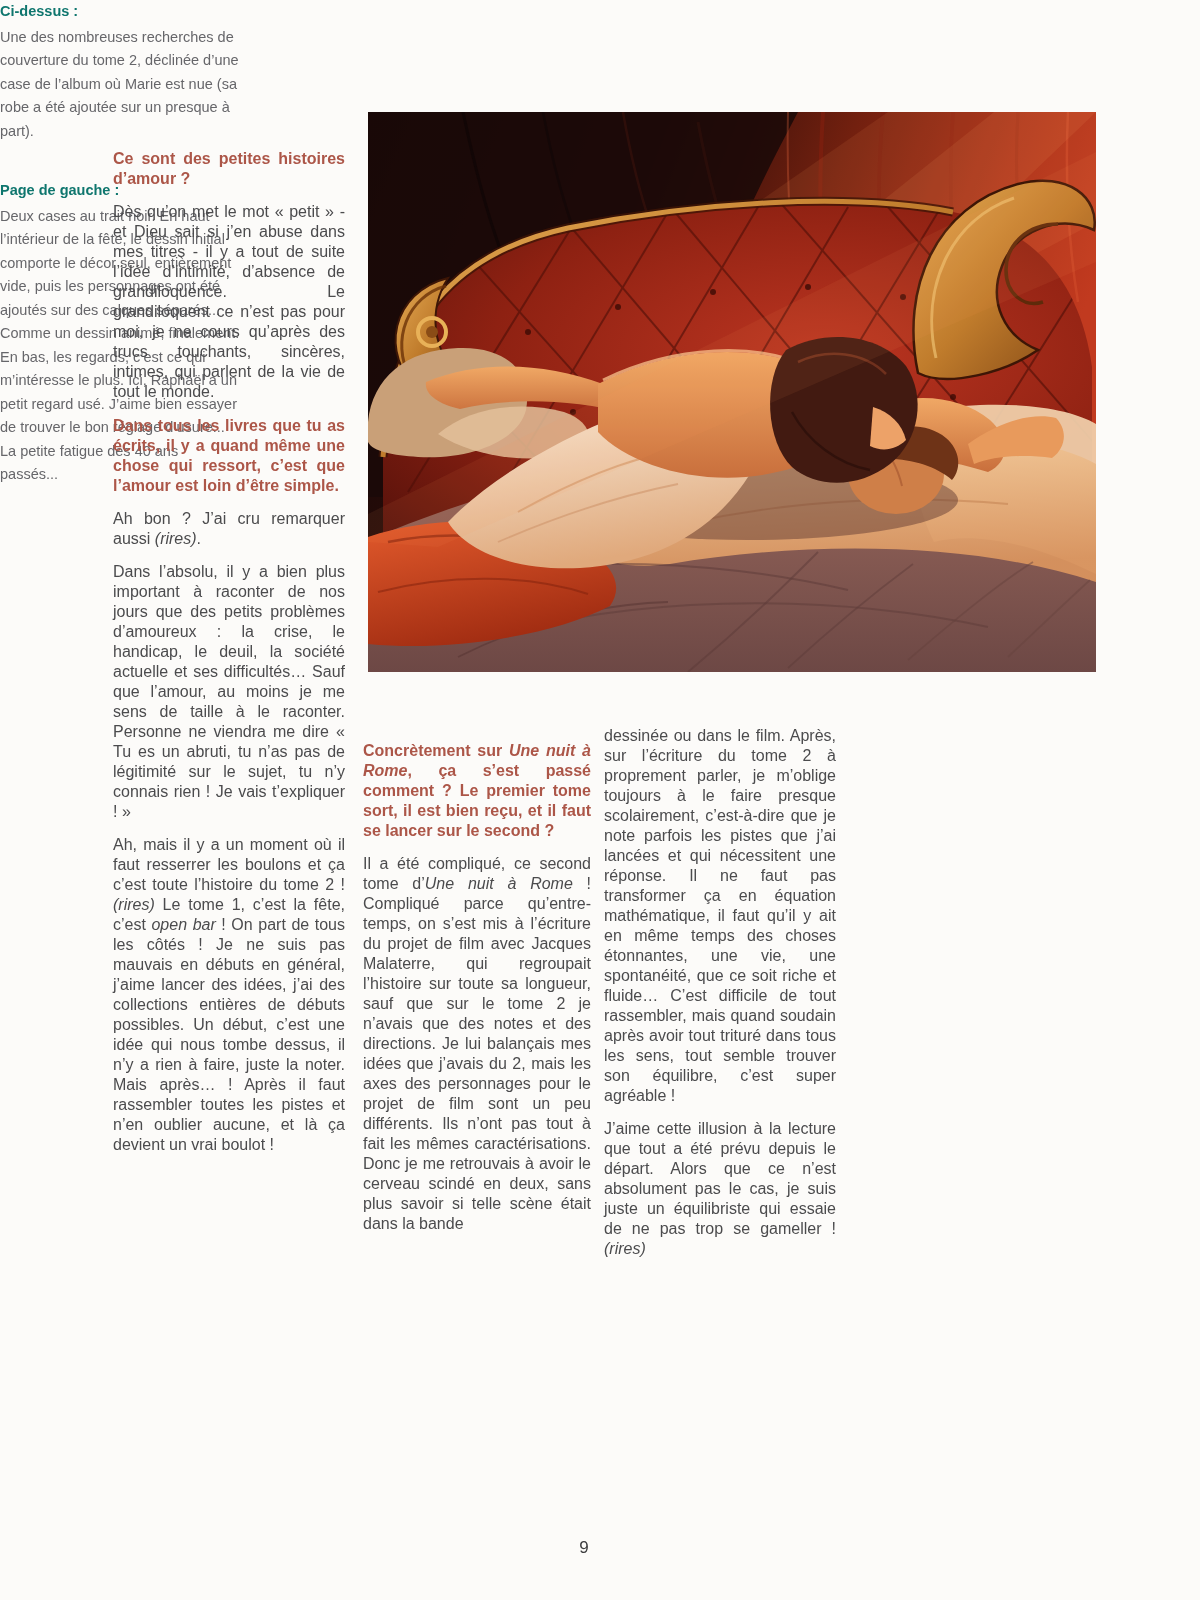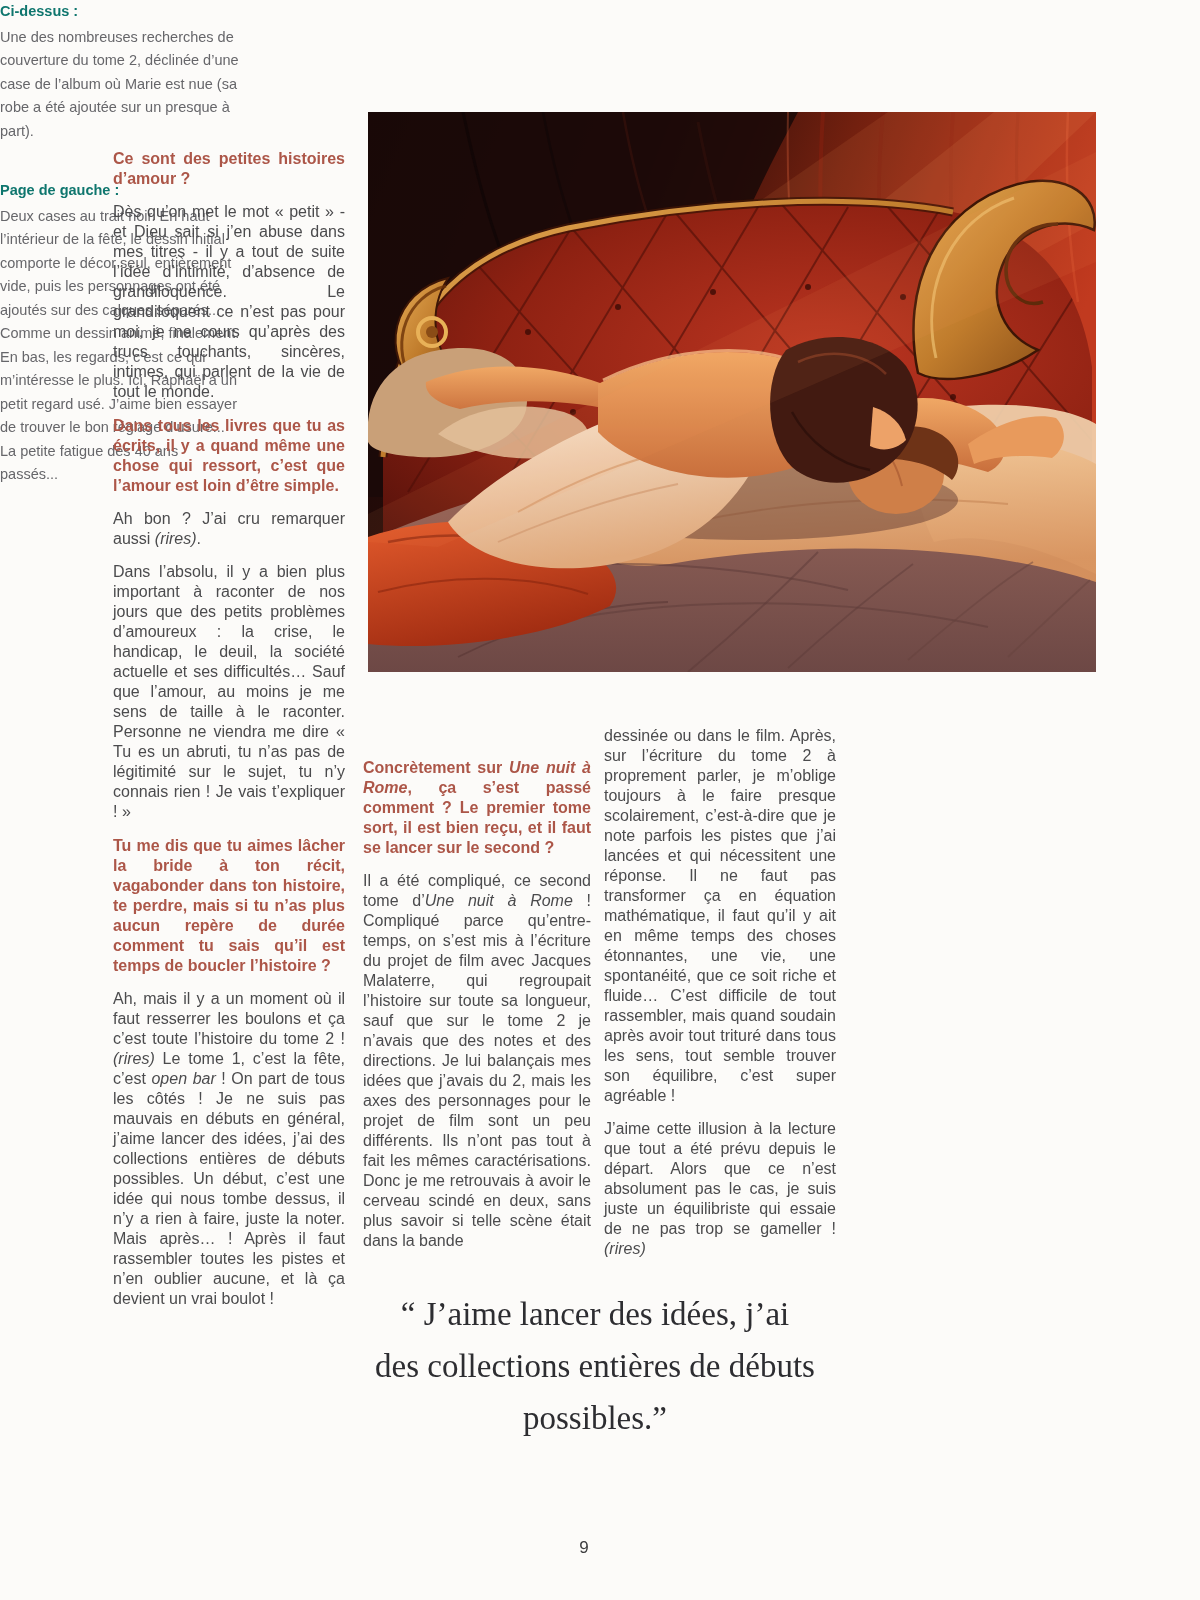--- a/index.html
+++ b/index.html
@@ -7,21 +7,21 @@
     position:relative;width:1200px;height:1600px;margin:0 auto;
     background:#fcfbf9;overflow:hidden;
     font-family:"Liberation Sans",sans-serif;
   }
   .col{position:absolute;text-align:justify;color:#4b4b4d;font-size:16px;line-height:20px;margin-top:44px;}
   .col p{margin:0 0 13px 0;}
   .col p.question{color:#ac5648;font-weight:bold;margin:14px 0 13px 0;}
   .col p.question:first-child{margin-top:0;}
   .col p em{font-style:italic;}
   .col-left{left:113px;top:105px;width:232px;}
-  .col-mid1{left:363px;top:714px;width:228px;}
+  .col-mid1{left:363px;top:697px;width:228px;}
   .col-mid2{left:604px;top:682px;width:232px;}
   .col-captions{
     left:848px;top:686px;width:240px;
     text-align:left;color:#66666a;font-size:14.5px;line-height:23.5px;
   }
   .col-captions p{margin:0 0 14px 0;}
   .col-captions p.caption-head{color:#0f766e;font-weight:bold;margin:0 0 2px 0;}
   .col-captions p.caption-head + p{margin-top:0;}
   .col-captions p.caption + .caption-head{margin-top:36px;}
   .artwork{
@@ -43,21 +43,20 @@
 <body>
 
 <div class="page">
 
   <div class="col col-left" id="leftCol">
       <p class="question"><span>Ce sont des petites histoires d’amour ?</span></p>
       <p class="answer"><span>Dès qu’on met le mot « petit » - et Dieu sait si j’en abuse dans mes titres - il y a tout de suite l’idée d’intimité, d’absence de grandiloquence. Le grandiloquent ce n’est pas pour moi, je ne cours qu’après des trucs touchants, sincères, intimes, qui parlent de la vie de tout le monde.</span></p>
       <p class="question"><span>Dans tous les livres que tu as écrits, il y a quand même une chose qui ressort, c’est que l’amour est loin d’être simple.</span></p>
       <p class="answer"><span>Ah bon ? J’ai cru remarquer aussi </span><em>(rires)</em><span>.</span></p>
       <p class="answer"><span>Dans l’absolu, il y a bien plus important à raconter de nos jours que des petits problèmes d’amoureux : la crise, le handicap, le deuil, la société actuelle et ses difficultés… Sauf que l’amour, au moins je me sens de taille à le raconter. Personne ne viendra me dire « Tu es un abruti, tu n’as pas de légitimité sur le sujet, tu n’y connais rien ! Je vais t’expliquer ! »</span></p>
-      <p class="question"><span>Tu me dis que tu aimes lâcher la bride à ton récit, vagabonder dans ton histoire, te perdre, mais si tu n’as plus aucun repère de durée comment tu sais qu’il est temps de boucler l’histoire ?</span></p>
       <p class="answer"><span>Ah, mais  il y a un moment où il faut resserrer les boulons et ça c’est toute l’histoire du tome 2 ! </span><em>(rires)</em><span> Le tome 1, c’est la fête, c’est </span><em>open bar</em><span> ! On part de tous les côtés ! Je ne suis pas mauvais en débuts en général, j’aime lancer des idées, j’ai des collections entières de débuts possibles. Un début, c’est une idée qui nous tombe dessus, il n’y a rien à faire, juste la noter. Mais après… ! Après il faut rassembler toutes les pistes et n’en oublier aucune, et là ça devient un vrai boulot !</span></p>
     </div>
 
   <figure class="artwork">
     <svg viewBox="0 0 728 560" preserveAspectRatio="none">
       <defs>
         <linearGradient id="bg" x1="0" y1="0" x2="1" y2="0.3">
           <stop offset="0" stop-color="#140707"></stop>
           <stop offset="0.38" stop-color="#2e0d09"></stop>
           <stop offset="0.62" stop-color="#72200f"></stop>
@@ -224,17 +223,16 @@
       <p class="answer"><span>J’aime cette illusion à la lecture que tout a été prévu depuis le départ. Alors que ce n’est absolument pas le cas, je suis juste un équilibriste qui essaie de ne pas trop se gameller ! </span><em>(rires)</em></p>
     </div>
 
   <div class="col-captions" id="captionCol">
       <p class="caption-head"><span>Ci-dessus :</span></p>
       <p class="caption"><span>Une des nombreuses recherches de couverture du tome 2, déclinée d’une case de l’album où Marie est nue (sa robe a été ajoutée sur un presque à part).</span></p>
       <p class="caption-head"><span>Page de gauche :</span></p>
       <p class="caption"><span>Deux cases au trait noir. En haut l’intérieur de la fête, le dessin initial comporte le décor seul, entièrement vide, puis les personnages ont été ajoutés sur des calques séparés... Comme un dessin animé, finalement. En bas, les regards, c’est ce qui m’intéresse le plus. Ici, Raphaël a un petit regard usé. J’aime bien essayer de trouver le bon réglage d’usure... La petite fatigue des 40 ans passés...</span></p>
     </div>
 
-  <div class="pullquote">“ J’aime lancer des idées, j’ai des collections entières de débuts possibles.”</div>
 
   <div class="page-number">9</div>
 
 </div>
 
 </body></html>

